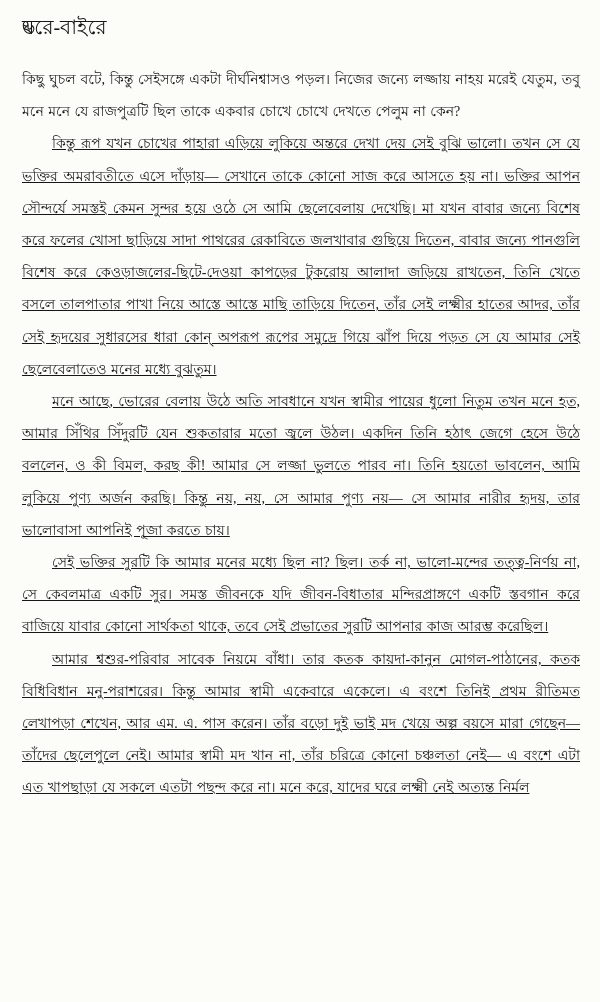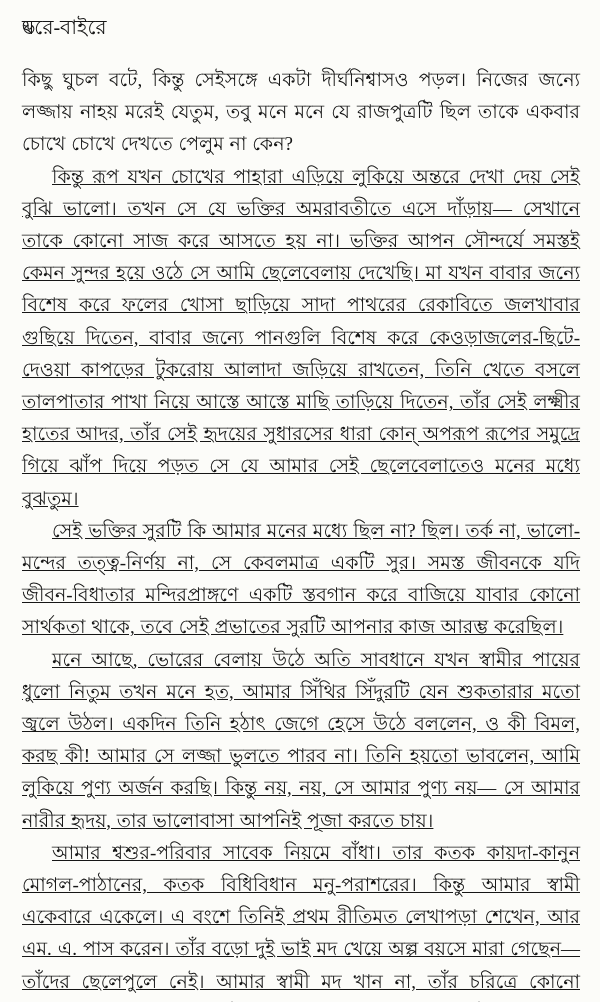--- a/index.html
+++ b/index.html
@@ -30,21 +30,21 @@
     position: absolute;
     left: 0;
     top: 0;
   }
   .running-title {
     display: block;
     text-align: left;
   }
   .body-text p {
     margin: 0;
-    font-size: 19px;
+    font-size: 14px;
     line-height: 32.2px;
     text-align: justify;
     text-justify: inter-word;
     word-spacing: 1px;
   }
   .body-text p.indent {
     text-indent: 30px;
     text-decoration: underline;
   }
 </style>
@@ -54,18 +54,18 @@
 <div class="page">
 
   <div class="header">
     <span class="page-number">৬</span>
     <span class="running-title">ঘরে-বাইরে</span>
   </div>
 
   <div class="body-text">
     <p>কিছু ঘুচল বটে, কিন্তু সেইসঙ্গে একটা দীর্ঘনিশ্বাসও পড়ল। নিজের জন্যে লজ্জায় নাহয় মরেই যেতুম, তবু মনে মনে যে রাজপুত্রটি ছিল তাকে একবার চোখে চোখে দেখতে পেলুম না কেন?</p>
     <p class="indent">কিন্তু রূপ যখন চোখের পাহারা এড়িয়ে লুকিয়ে অন্তরে দেখা দেয় সেই বুঝি ভালো। তখন সে যে ভক্তির অমরাবতীতে এসে দাঁড়ায়— সেখানে তাকে কোনো সাজ করে আসতে হয় না। ভক্তির আপন সৌন্দর্যে সমস্তই কেমন সুন্দর হয়ে ওঠে সে আমি ছেলেবেলায় দেখেছি। মা যখন বাবার জন্যে বিশেষ করে ফলের খোসা ছাড়িয়ে সাদা পাথরের রেকাবিতে জলখাবার গুছিয়ে দিতেন, বাবার জন্যে পানগুলি বিশেষ করে কেওড়াজলের-ছিটে-দেওয়া কাপড়ের টুকরোয় আলাদা জড়িয়ে রাখতেন, তিনি খেতে বসলে তালপাতার পাখা নিয়ে আস্তে আস্তে মাছি তাড়িয়ে দিতেন, তাঁর সেই লক্ষ্মীর হাতের আদর, তাঁর সেই হৃদয়ের সুধারসের ধারা কোন্ অপরূপ রূপের সমুদ্রে গিয়ে ঝাঁপ দিয়ে পড়ত সে যে আমার সেই ছেলেবেলাতেও মনের মধ্যে বুঝতুম।</p>
+    <p class="indent">মনে আছে, ভোরের বেলায় উঠে অতি সাবধানে যখন স্বামীর পায়ের ধুলো নিতুম তখন মনে হত, আমার সিঁথির সিঁদুরটি যেন শুকতারার মতো জ্বলে উঠল। একদিন তিনি হঠাৎ জেগে হেসে উঠে বললেন, ও কী বিমল, করছ কী! আমার সে লজ্জা ভুলতে পারব না। তিনি হয়তো ভাবলেন, আমি লুকিয়ে পুণ্য অর্জন করছি। কিন্তু নয়, নয়, সে আমার পুণ্য নয়— সে আমার নারীর হৃদয়, তার ভালোবাসা আপনিই পূজা করতে চায়।</p>
     <p class="indent">সেই ভক্তির সুরটি কি আমার মনের মধ্যে ছিল না? ছিল। তর্ক না, ভালো-মন্দের তত্ত্ব-নির্ণয় না, সে কেবলমাত্র একটি সুর। সমস্ত জীবনকে যদি জীবন-বিধাতার মন্দিরপ্রাঙ্গণে একটি স্তবগান করে বাজিয়ে যাবার কোনো সার্থকতা থাকে, তবে সেই প্রভাতের সুরটি আপনার কাজ আরম্ভ করেছিল।</p>
-    <p class="indent">মনে আছে, ভোরের বেলায় উঠে অতি সাবধানে যখন স্বামীর পায়ের ধুলো নিতুম তখন মনে হত, আমার সিঁথির সিঁদুরটি যেন শুকতারার মতো জ্বলে উঠল। একদিন তিনি হঠাৎ জেগে হেসে উঠে বললেন, ও কী বিমল, করছ কী! আমার সে লজ্জা ভুলতে পারব না। তিনি হয়তো ভাবলেন, আমি লুকিয়ে পুণ্য অর্জন করছি। কিন্তু নয়, নয়, সে আমার পুণ্য নয়— সে আমার নারীর হৃদয়, তার ভালোবাসা আপনিই পূজা করতে চায়।</p>
     <p class="indent">আমার শ্বশুর-পরিবার সাবেক নিয়মে বাঁধা। তার কতক কায়দা-কানুন মোগল-পাঠানের, কতক বিধিবিধান মনু-পরাশরের। কিন্তু আমার স্বামী একেবারে একেলে। এ বংশে তিনিই প্রথম রীতিমত লেখাপড়া শেখেন, আর এম. এ. পাস করেন। তাঁর বড়ো দুই ভাই মদ খেয়ে অল্প বয়সে মারা গেছেন— তাঁদের ছেলেপুলে নেই। আমার স্বামী মদ খান না, তাঁর চরিত্রে কোনো চঞ্চলতা নেই— এ বংশে এটা এত খাপছাড়া যে সকলে এতটা পছন্দ করে না। মনে করে, যাদের ঘরে লক্ষ্মী নেই অত্যন্ত নির্মল</p>
   </div>
 
 </div>
 
 </body></html>

